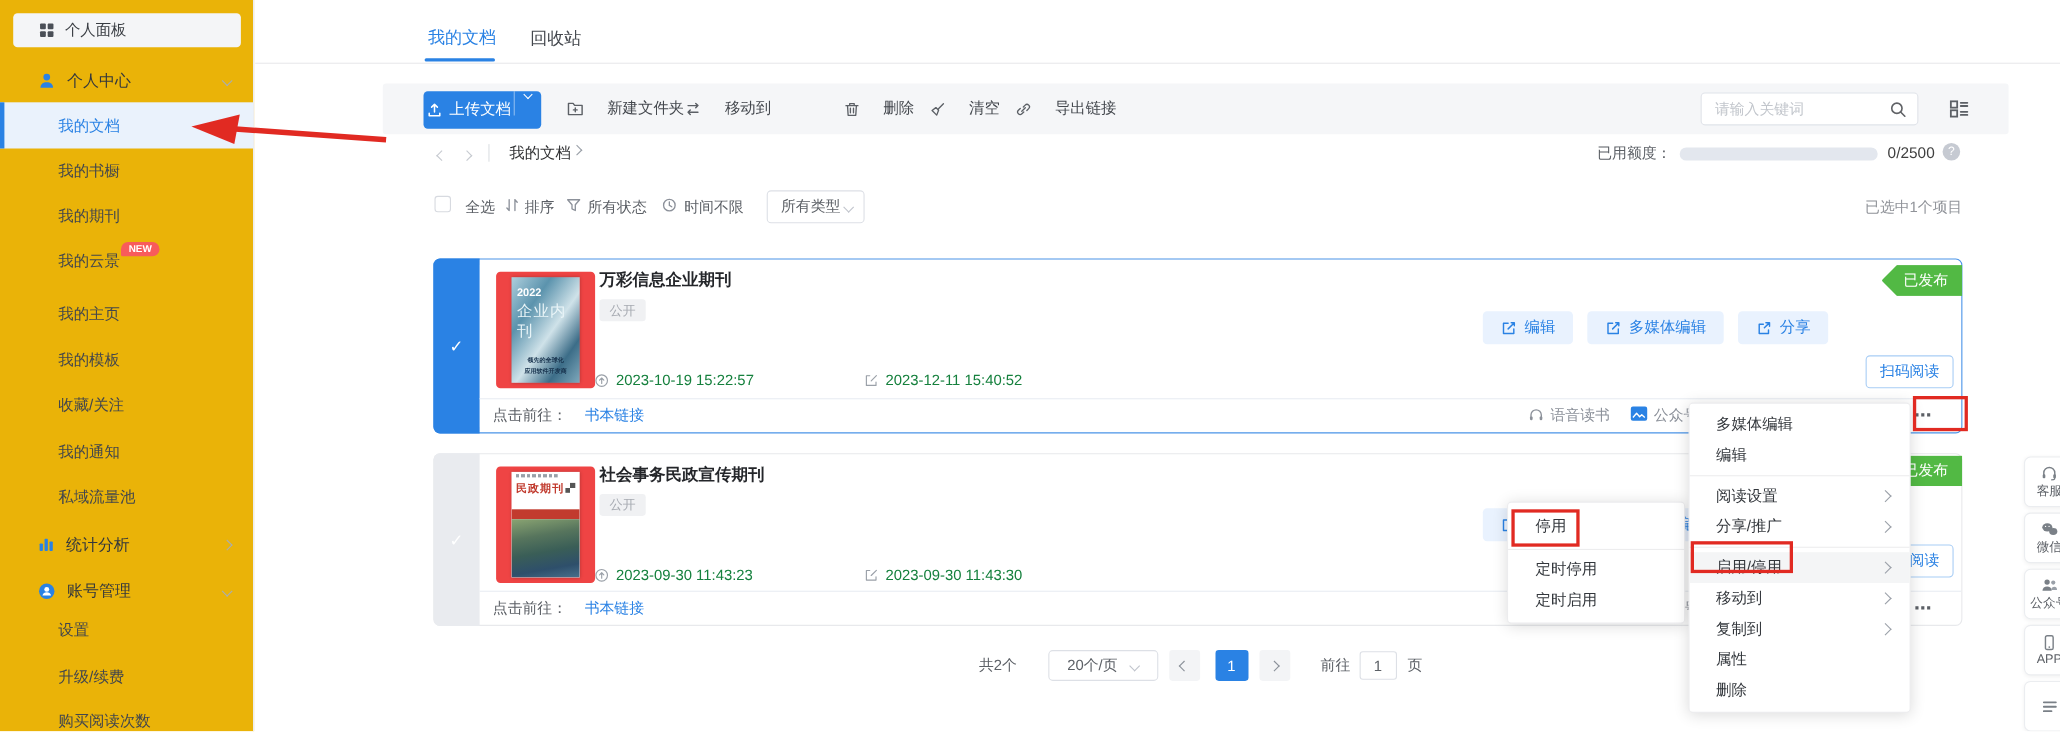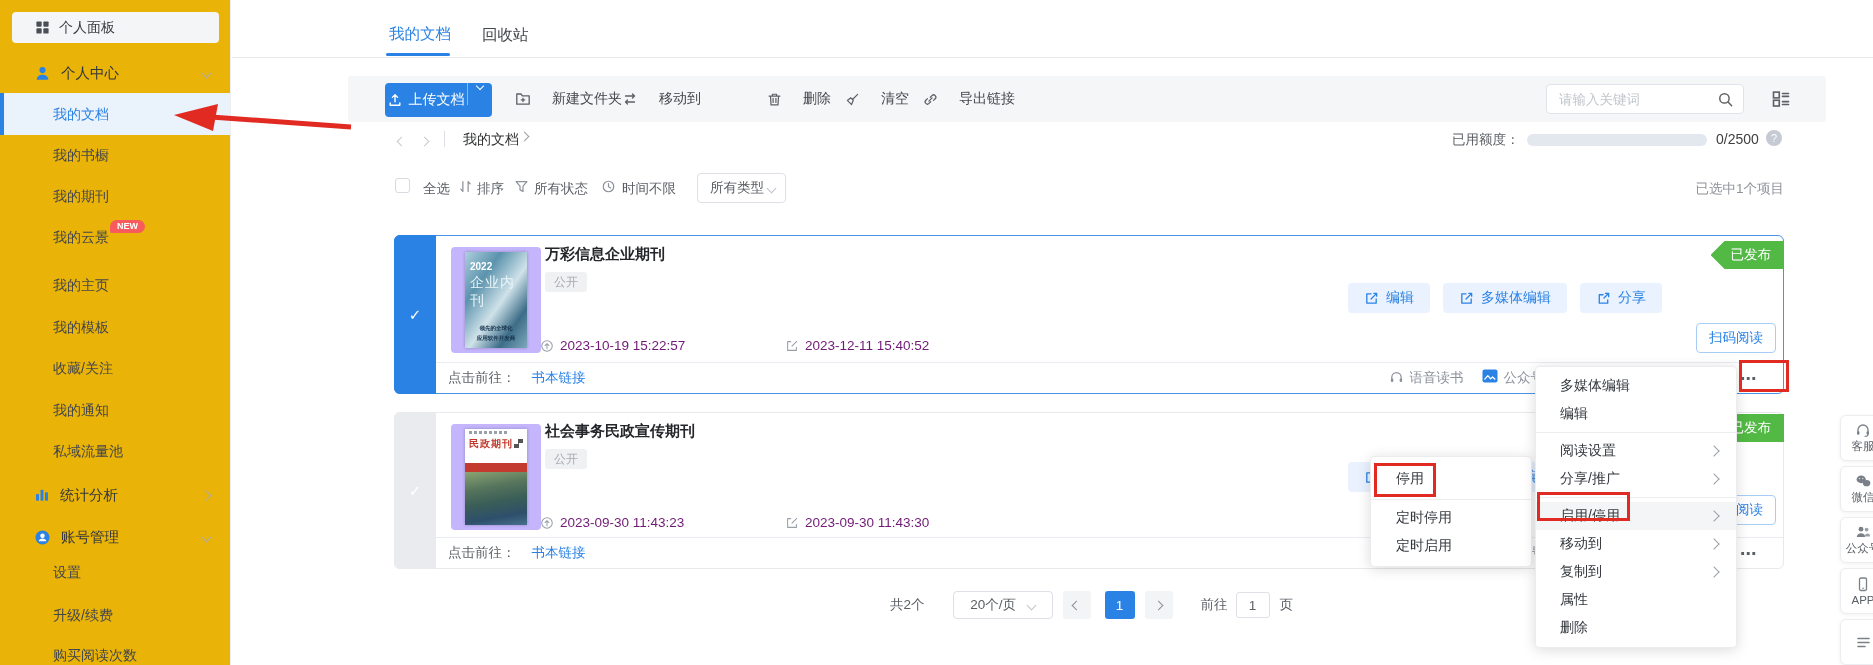--- a/index.html
+++ b/index.html
@@ -56,35 +56,35 @@
   #typebox{position:absolute;left:697px;top:173px;width:89px;height:30px;background:#fff;border:1px solid #dde0e6;border-radius:4px;display:flex;align-items:center;padding:0 10px 0 12px;font-size:13.5px;color:#5c6066;cursor:pointer}
   #typebox .chv{margin-left:auto;border-color:#c0c4cc}
   #selinfo{position:absolute;left:1634px;top:180px;width:150px;text-align:right;font-size:13.5px;color:#909399}
   
   .card{position:absolute;left:394px;width:1390px;background:#fff;border-radius:6px}
   #card1{top:235px;height:159px;border:1px solid #4a94e8;z-index:4}
   #card2{top:412px;height:157px;border:1px solid #e8e9ec;z-index:4}
   .strip{position:absolute;left:-1px;top:-1px;bottom:-1px;width:42px;border-radius:6px 0 0 6px;display:flex;align-items:center;justify-content:center;color:#fff;font-size:15px;cursor:pointer}
   #card1 .strip{background:#2a82e4}
   #card2 .strip{background:#e9ebef}
-  .thumbbox{position:absolute;left:56px;top:11px;width:90px;height:106px;background:#c4b5fd;border-radius:4px;display:flex;align-items:center;justify-content:center;cursor:pointer}
+  .thumbbox{position:absolute;left:56px;top:11px;width:90px;height:106px;background:#ef4444;border-radius:4px;display:flex;align-items:center;justify-content:center;cursor:pointer}
   .cover{width:62px;height:96px;position:relative;overflow:hidden;box-shadow:0 0 3px rgba(0,0,0,.25)}
   .cov1{background:linear-gradient(125deg,#aecfdd 0%,#5b93ad 28%,#cfe2e9 55%,#3c6d88 78%,#7fa9bc 100%)}
   .cv1-year{position:absolute;left:5px;top:9px;color:#fff;font-weight:bold;font-size:10px}
   .cv1-name{position:absolute;left:5px;top:22px;color:#eaf5f8;font-size:14px;letter-spacing:1px}
   .cv1-sub{position:absolute;left:0;bottom:5px;width:100%;text-align:center;font-size:5.5px;font-weight:bold;color:#17324d;line-height:1.7}
   .cov2{background:#fff}
   .cv2-head{position:absolute;left:4px;top:8px;color:#c0382b;font-weight:bold;font-size:10px;letter-spacing:1px}
   .cv2-lines{position:absolute;left:4px;top:2px;width:38px;height:3px;background:repeating-linear-gradient(90deg,#9aa0a8 0 3px,transparent 3px 5px)}
   .cv2-qr{position:absolute;right:4px;top:10px;width:9px;height:9px;background:conic-gradient(#555 0 25%,#fff 0 50%,#555 0 75%,#fff 0)}
   .cv2-band{position:absolute;left:0;top:34px;width:100%;height:9px;background:#c23b2e}
   .cv2-photo{position:absolute;left:0;top:43px;width:100%;height:53px;background:linear-gradient(170deg,#8aa472 0%,#57755d 30%,#3a5e57 55%,#2e4f6b 80%,#47708c 100%)}
   .dtitle{position:absolute;left:150px;top:9px;font-size:15px;font-weight:bold;color:#24262a;cursor:pointer}
   .dtag{position:absolute;left:150px;top:36px;background:#f0f1f3;color:#a6aab1;font-size:12px;padding:4px 9px;border-radius:3px;line-height:1}
-  .ddate{position:absolute;top:102px;display:flex;align-items:center;gap:6px;font-size:13.5px;color:#701a75}
+  .ddate{position:absolute;top:102px;display:flex;align-items:center;gap:6px;font-size:13.5px;color:#15803d}
   .d1{left:145px}.d2{left:390px}
   .btns{position:absolute;right:121px;top:47px;display:flex;gap:13px}
   .btn{height:30px;padding:0 16px;background:#e9f2fe;border-radius:4px;color:#2a82e4;font-size:14px;display:flex;align-items:center;gap:7px;cursor:pointer;white-space:nowrap}
   .ribbon{position:absolute;right:-1px;height:28px;background:#52b944;color:#fff;font-size:13.5px;display:flex;align-items:center;padding:0 13px 0 20px;clip-path:polygon(0 50%,14px 0,100% 0,100% 100%,14px 100%)}
   #card1 .ribbon{top:5px}
   #card2 .ribbon{top:1px}
   .qrbtn{position:absolute;right:7px;width:80px;height:30px;background:#fff;border:1px solid #a8cdf5;color:#2a82e4;border-radius:4px;display:flex;align-items:center;justify-content:center;font-size:13.5px;cursor:pointer}
   #card1 .qrbtn{top:87px}
   #card2 .qrbtn{top:82px}
   .cfoot{position:absolute;left:41px;right:0;bottom:0;height:31px;border-top:1px solid #e9edf3;display:flex;align-items:center;padding:0 26px 0 12px;font-size:13.5px}

